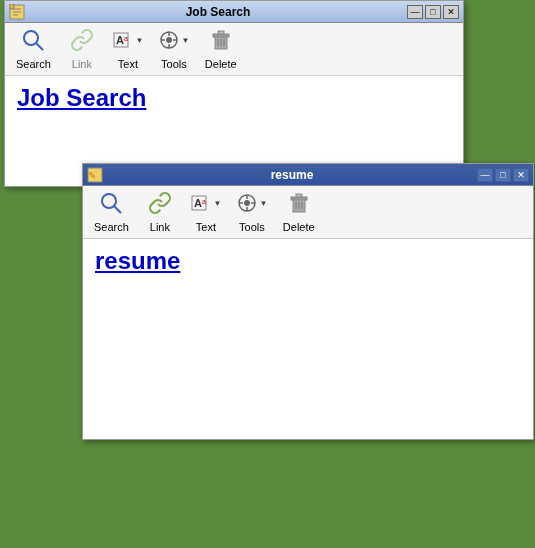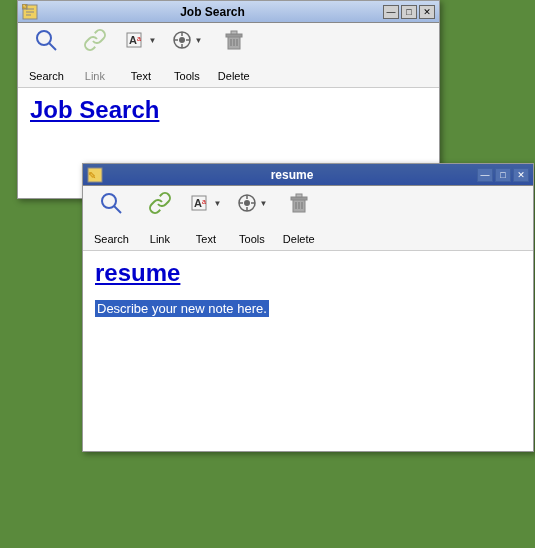--- a/index.html
+++ b/index.html
@@ -79,21 +79,21 @@
       justify-content: center;
       padding: 2px 6px;
       cursor: pointer;
       border: 1px solid transparent;
       min-width: 44px;
     }
 
     .toolbar-btn-label {
       font-size: 11px;
       color: #000;
-      margin-top: 18px;
+      margin-top: 6px;
     }
 
     .toolbar-icon {
       width: 24px;
       height: 24px;
       display: flex;
       align-items: center;
       justify-content: center;
     }
 
@@ -125,22 +125,22 @@
 
     .note-link {
       color: #0000cc;
       text-decoration: underline;
       cursor: pointer;
     }
 
     
     #window-job-search {
       top: 0;
-      left: 17px;
-      width: 423px;
+      left: 4px;
+      width: 460px;
     }
 
     
     #window-resume {
       top: 163px;
       left: 82px;
       width: 452px;
     }
 
     
@@ -358,17 +358,14 @@
           <line x1="12" y1="11" x2="12" y2="18" stroke="#777" stroke-width="1"></line>
           <line x1="15" y1="11" x2="15" y2="18" stroke="#777" stroke-width="1"></line>
         </svg>
       </div>
       <span class="toolbar-btn-label">Delete</span>
     </div>
   </div>
 
   <div class="resume-content-area">
     <div class="resume-title">resume</div>
-    <div>
-      <span class="resume-placeholder">Describe your new note here.</span>
-    </div>
   </div>
 </div>
 
 </body></html>

